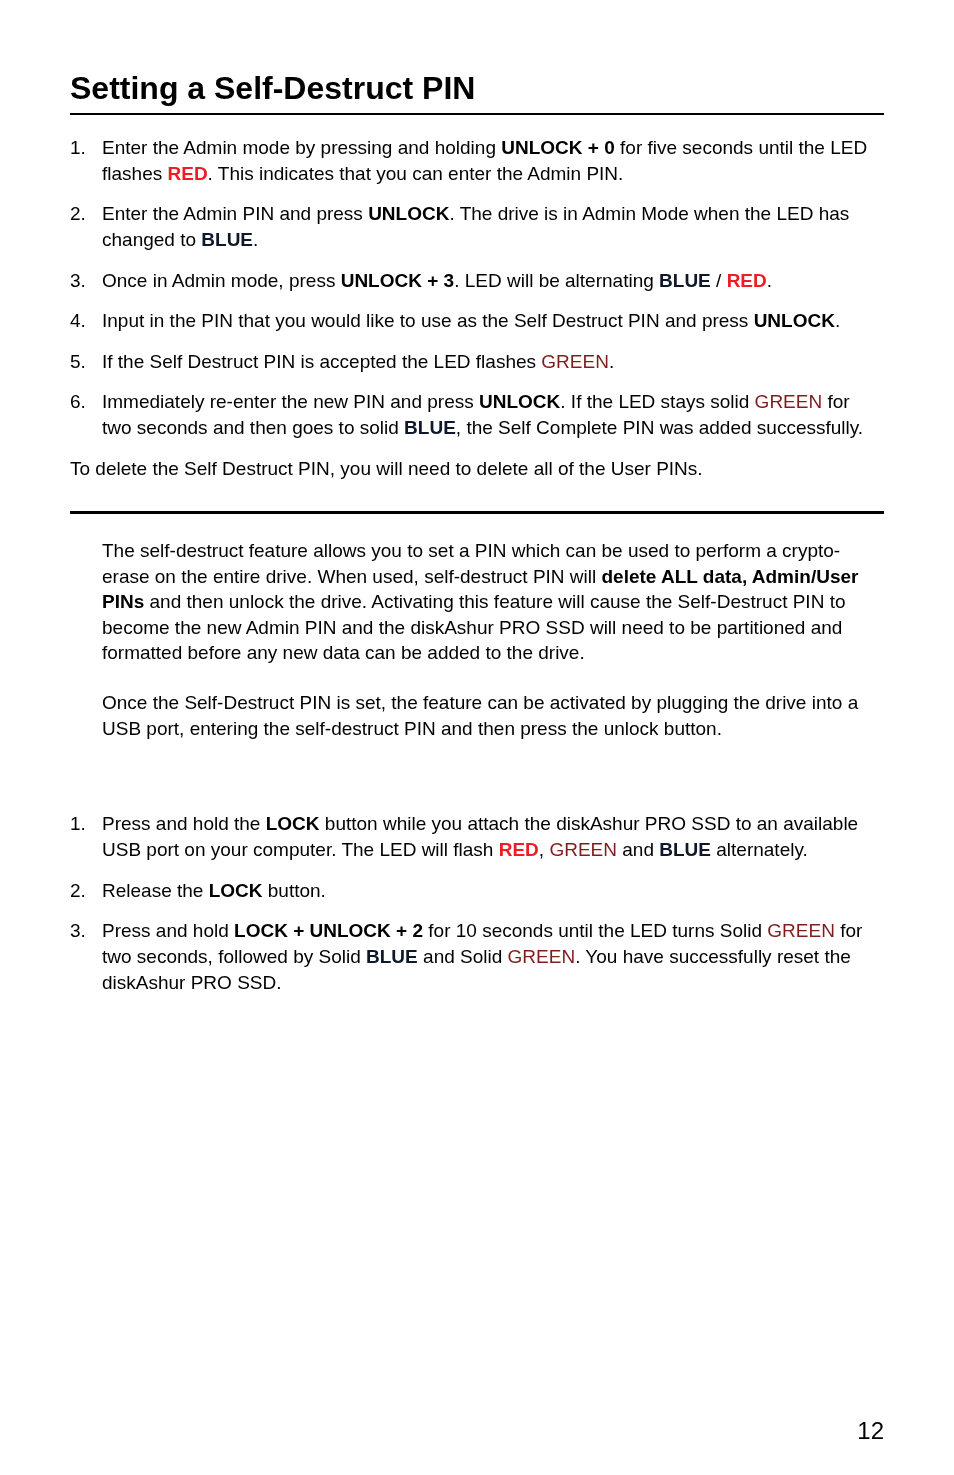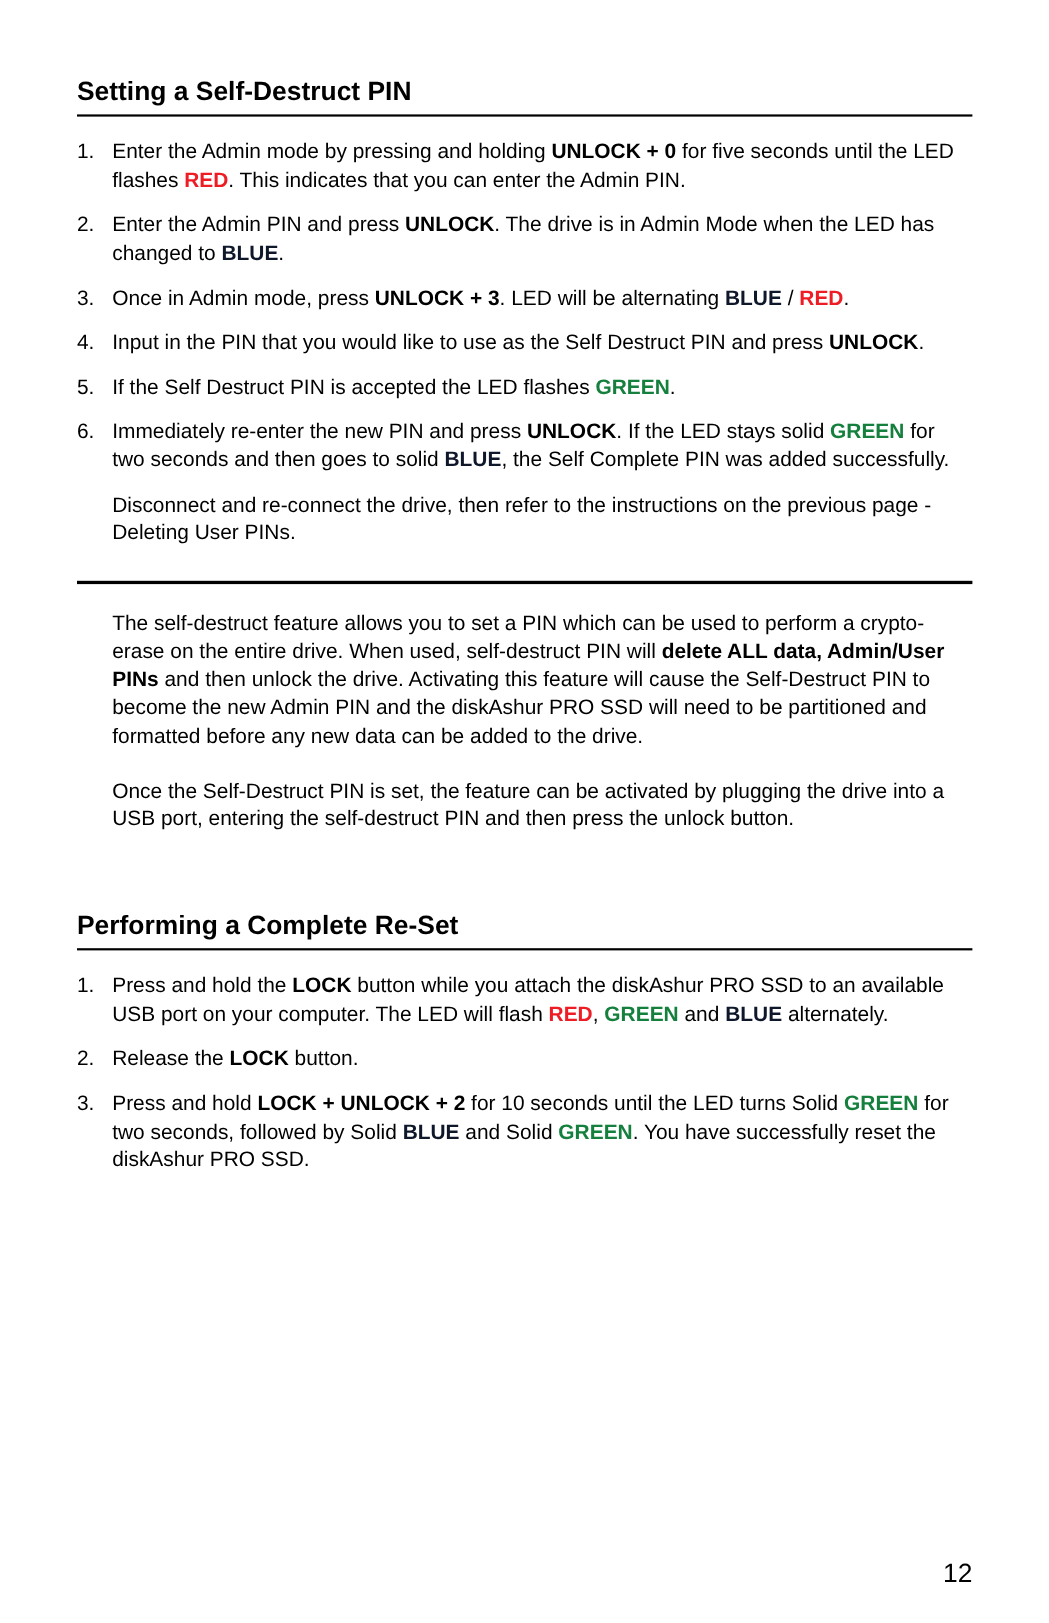--- a/index.html
+++ b/index.html
@@ -8,21 +8,21 @@
     padding: 70px 70px 40px 70px;
     font-family: Arial, Helvetica, sans-serif;
     font-size: 19px;
     color: #000;
     background: #fff;
     width: 954px;
     min-height: 1475px;
     position: relative;
   }
   h1 {
-    font-size: 24px;
+    font-size: 32px;
     font-weight: 700;
     margin: 0 0 6px 0;
     padding: 0 0 6px 0;
     border-bottom: 2.5px solid #000;
   }
   .list {
     margin: 20px 0 0 0;
     padding: 0;
   }
   .list-item {
@@ -34,21 +34,21 @@
     width: 32px;
     flex-shrink: 0;
   }
   .item-text {
     flex: 1;
   }
   .hang {
     margin-left: 32px;
   }
   .red { color: #ee1c25; font-weight: 700; margin-top: 16px; }
-  .green { color: #15803d; font-weight: 700; }
+  .green { color: #7f1d1d; font-weight: 400; }
   .blue { color: #0f172a; font-weight: 700; }
   .bold { font-weight: 700; }
   .divider {
     height: 2.5px;
     background: #000;
     margin: 30px 0 18px 0;
   }
   .para {
     margin-left: 32px;
     line-height: 1.35;
@@ -95,30 +95,29 @@
       <div class="num">5.</div>
       <div class="item-text"><span>If the Self Destruct PIN is accepted the LED flashes </span><span class="green">GREEN</span><span>.</span></div>
     </div>
     <div class="list-item">
       <div class="num">6.</div>
       <div class="item-text"><span>Immediately re-enter the new PIN and press </span><span class="bold">UNLOCK</span><span>. If the LED stays solid </span><span class="green">GREEN</span><span> for two seconds and then goes to solid </span><span class="blue">BLUE</span><span>, the Self Complete PIN was added successfully.</span></div>
     </div>
   </div>
 
 <div class="list-item" style="display:block; margin-bottom:0;">
-  <div class="hang">Disconnect and re-connect the drive, then refer to the instructions on the previous page - Deleting User PINs.</div>
+  <span>To delete the Self Destruct PIN, you will need to delete all of the User PINs.</span>
 </div>
 
 <div class="divider"></div>
 
 <div class="para" id="para1"><span>The self-destruct feature allows you to set a PIN which can be used to perform a crypto-erase on the entire drive. When used, self-destruct PIN will </span><span class="bold">delete ALL data, Admin/User PINs</span><span> and then unlock the drive. Activating this feature will cause the Self-Destruct PIN to become the new Admin PIN and the diskAshur PRO SSD will need to be partitioned and formatted before any new data can be added to the drive.</span></div>
 <div class="para">Once the Self-Destruct PIN is set, the feature can be activated by plugging the drive into a USB port, entering the self-destruct PIN and then press the unlock button.</div>
 
 <div class="section2">
-  <h1>Performing a Complete Re-Set</h1>
   <div class="list" id="list2">
       <div class="list-item">
         <div class="num">1.</div>
         <div class="item-text"><span>Press and hold the </span><span class="bold">LOCK</span><span> button while you attach the diskAshur PRO SSD to an available USB port on your computer. The LED will flash </span><span class="red">RED</span><span>, </span><span class="green">GREEN</span><span> and </span><span class="blue">BLUE</span><span> alternately.</span></div>
       </div>
       <div class="list-item">
         <div class="num">2.</div>
         <div class="item-text"><span>Release the </span><span class="bold">LOCK</span><span> button.</span></div>
       </div>
       <div class="list-item">

